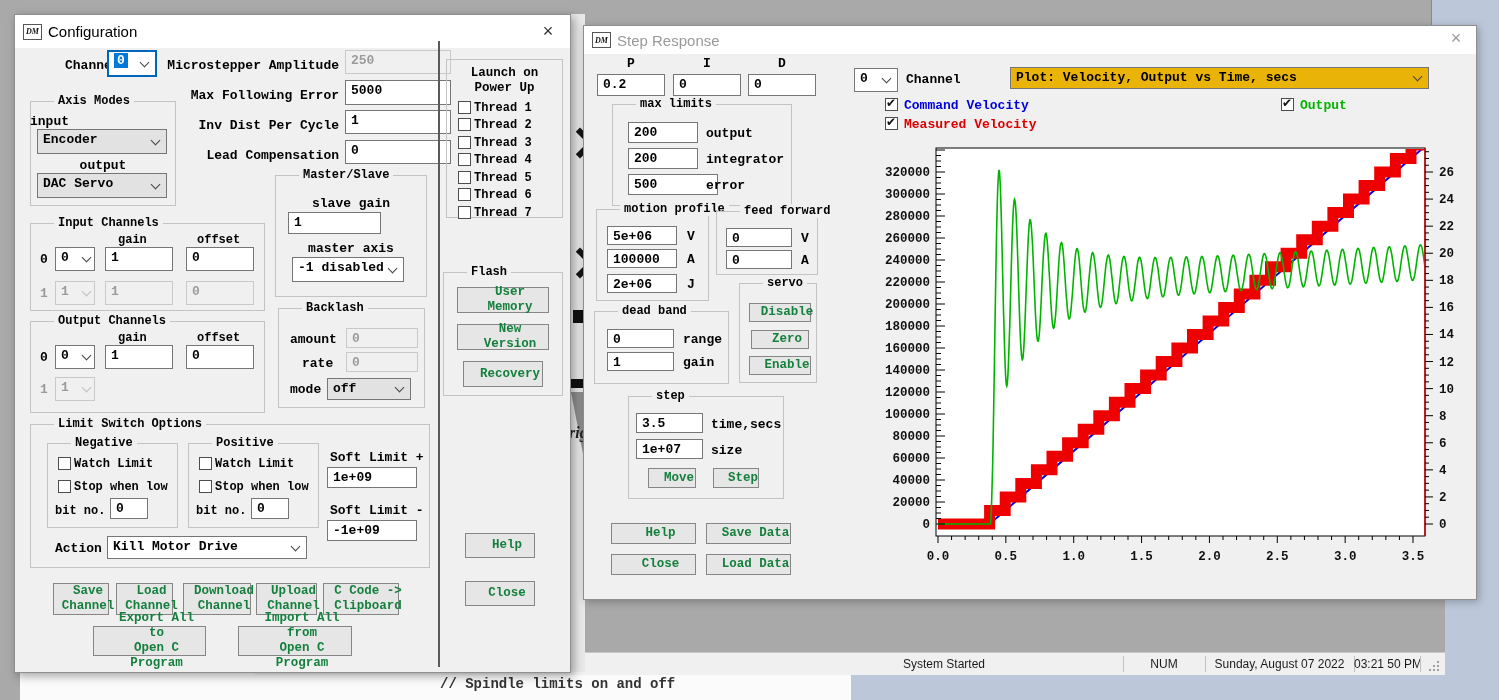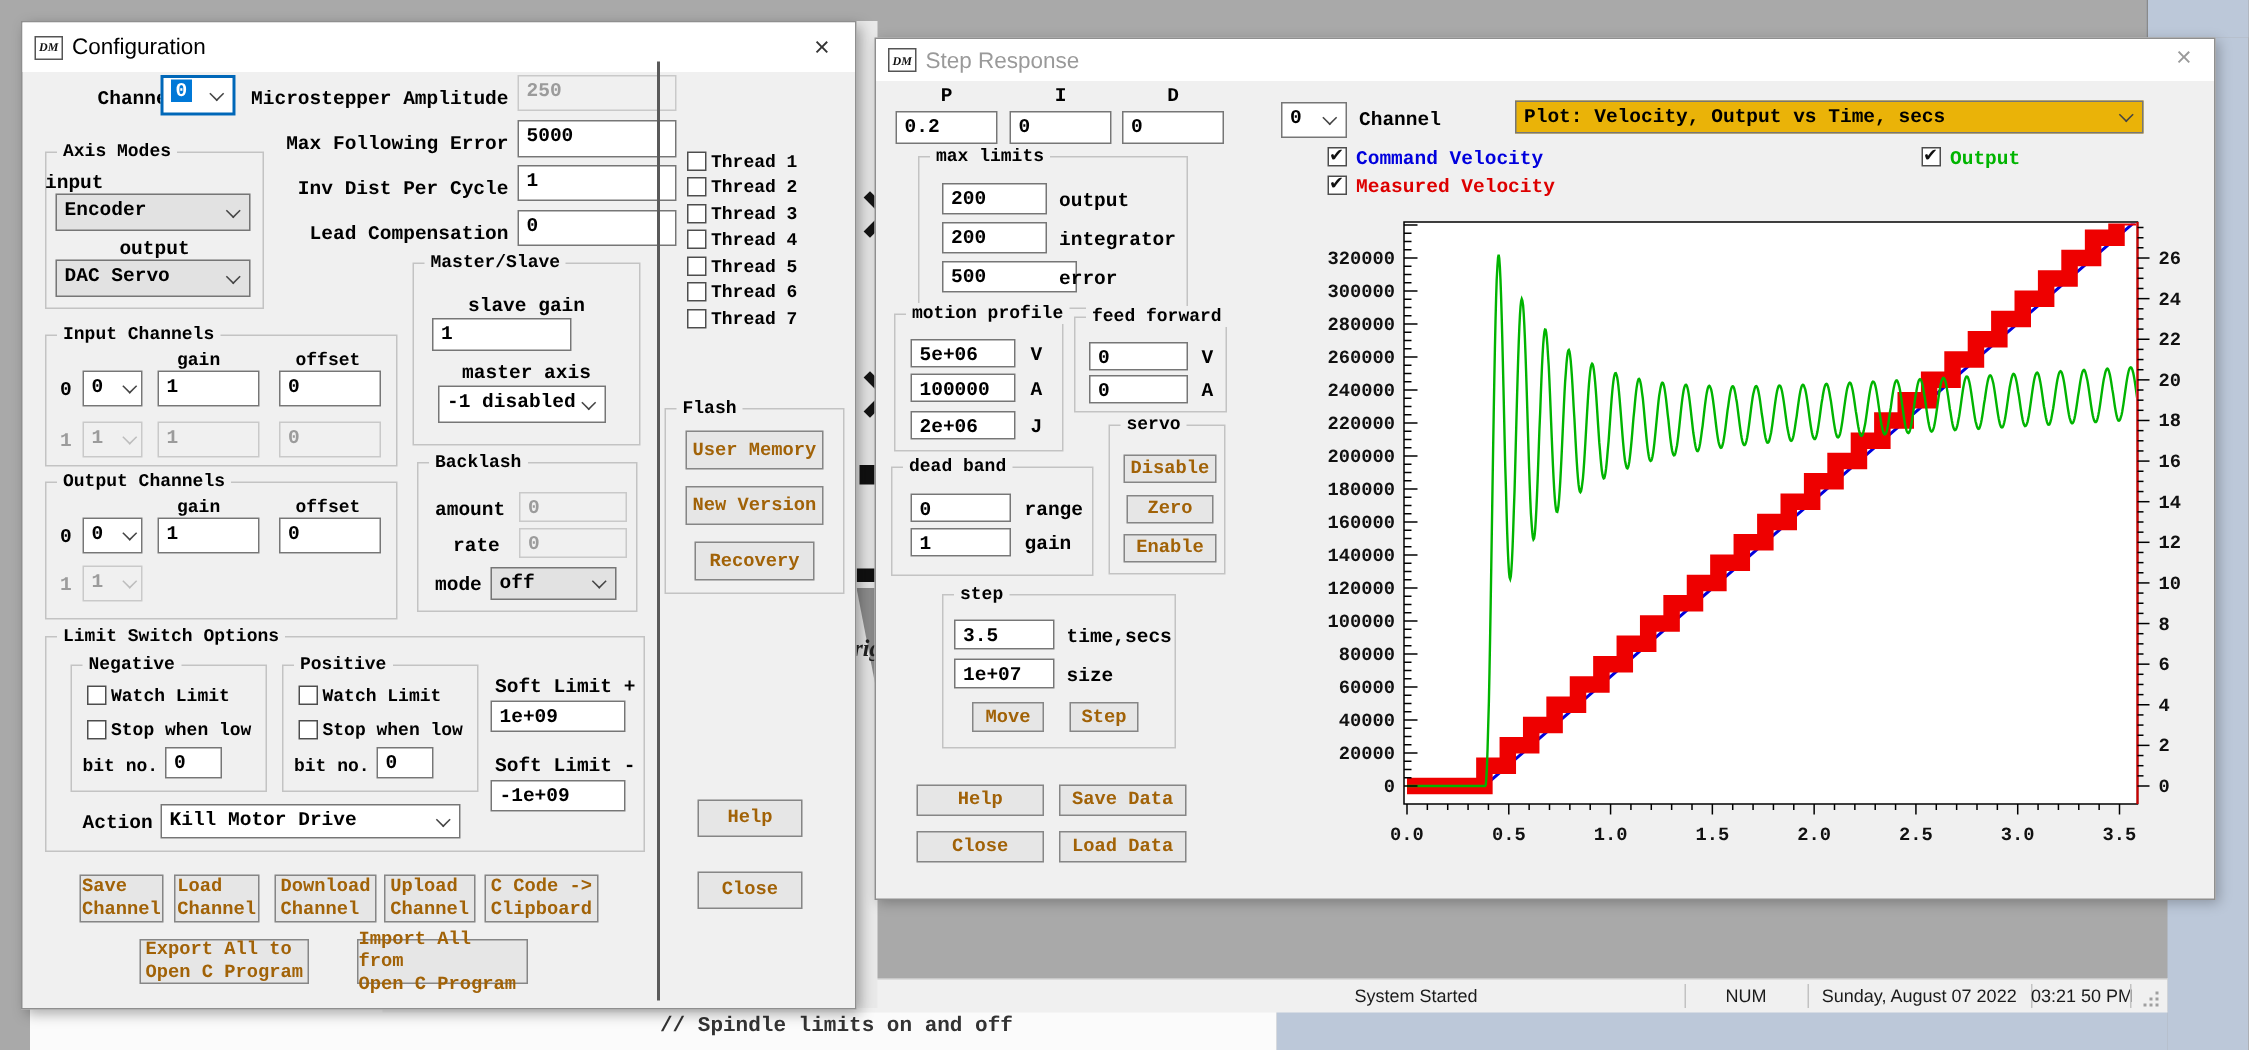--- a/index.html
+++ b/index.html
@@ -23,25 +23,25 @@
   .cmb{position:absolute;background:#fff;border:1px solid #767676;box-sizing:border-box;
        font:bold 13px "Liberation Mono",monospace;color:#000;padding:2px 18px 0 5px;overflow:hidden;white-space:nowrap;}
   .cmb.gray{background:#e2e2e2;}
   .cmb.dis{background:#f0f0f0;border-color:#c9c9c9;color:#9b9b9b;}
   .cmb.focus{border:2px solid #0067b8;padding-top:1px;}
   .cmb .sel{background:#0078d7;color:#fff;padding:0 3px;}
   .chev{position:absolute;right:7px;top:50%;width:6px;height:6px;margin-top:-5px;
         border-right:1.6px solid #444;border-bottom:1.6px solid #444;transform:rotate(45deg);}
   .dis .chev{border-color:#bdbdbd;}
   .grp{position:absolute;border:1px solid #c3c3c3;box-sizing:border-box;}
-  .gt{position:absolute;top:-8px;left:7px;background:#f0f0f0;padding:0 4px;
+  .gt{position:absolute;top:-8px;left:23px;background:#f0f0f0;padding:0 4px;
       font:bold 12px "Liberation Mono",monospace;color:#000;white-space:nowrap;}
   .btn{position:absolute;background:#e6e6e6;border:1px solid #868686;box-sizing:border-box;
-       display:flex;align-items:center;justify-content:center;text-align:left;
-       font:bold 12.5px "Liberation Mono",monospace;color:#a16207;white-space:pre-line;line-height:15px;}
+       display:flex;align-items:center;justify-content:center;text-align:center;
+       font:bold 12.5px "Liberation Mono",monospace;color:#15803d;white-space:pre-line;line-height:15px;padding-left:14px;}
   .cb{position:absolute;width:13px;height:13px;background:#fff;border:1px solid #4d4d4d;box-sizing:border-box;}
   .cb.checked::after{content:"\2714";position:absolute;left:0;top:-3px;font-size:12px;color:#111;
        font-family:"DejaVu Sans",sans-serif;}
   .sep{position:absolute;top:3px;bottom:3px;width:1px;background:#c2c2c2;}
   .sbtext{position:absolute;font:12px "Liberation Sans",sans-serif;color:#1b1b1b;white-space:nowrap;}
   .vline{position:absolute;width:2px;background:#5a5a5a;}
   .grip{position:absolute;right:6px;bottom:12px;width:2px;height:2px;background:#9f9f9f;
         box-shadow:-4px 4px #9f9f9f,0 4px #9f9f9f,-8px 8px #9f9f9f,-4px 8px #9f9f9f,0 8px #9f9f9f;}
 </style>
 </head>
@@ -509,20 +509,24 @@
 Channel</div>
   <div class="btn" style="left:308px;top:568px;width:76px;height:32px;">C Code -&gt;
 Clipboard</div>
   <div class="btn" style="left:78px;top:611px;width:113px;height:30px;">Export All to
 Open C Program</div>
   <div class="btn" style="left:223px;top:611px;width:114px;height:30px;">Import All from
 Open C Program</div>
 
   <div class="vline" style="left:423px;top:26px;height:626px;"></div>
 
+  <div class="grp" style="left:431px;top:44px;width:117px;height:159px;">
+    <span class="lbl" style="left:0;top:6px;width:115px;text-align:center;white-space:pre-line;font-size:12.5px;line-height:15px;">Launch on
+Power Up</span>
+  </div>
   <span class="cb" style="left:443px;top:86px;"></span>
   <span class="lbl sm" style="left:459px;top:86px;">Thread 1</span>
   <span class="cb" style="left:443px;top:103px;"></span>
   <span class="lbl sm" style="left:459px;top:103px;">Thread 2</span>
   <span class="cb" style="left:443px;top:121px;"></span>
   <span class="lbl sm" style="left:459px;top:121px;">Thread 3</span>
   <span class="cb" style="left:443px;top:138px;"></span>
   <span class="lbl sm" style="left:459px;top:138px;">Thread 4</span>
   <span class="cb" style="left:443px;top:156px;"></span>
   <span class="lbl sm" style="left:459px;top:156px;">Thread 5</span>

